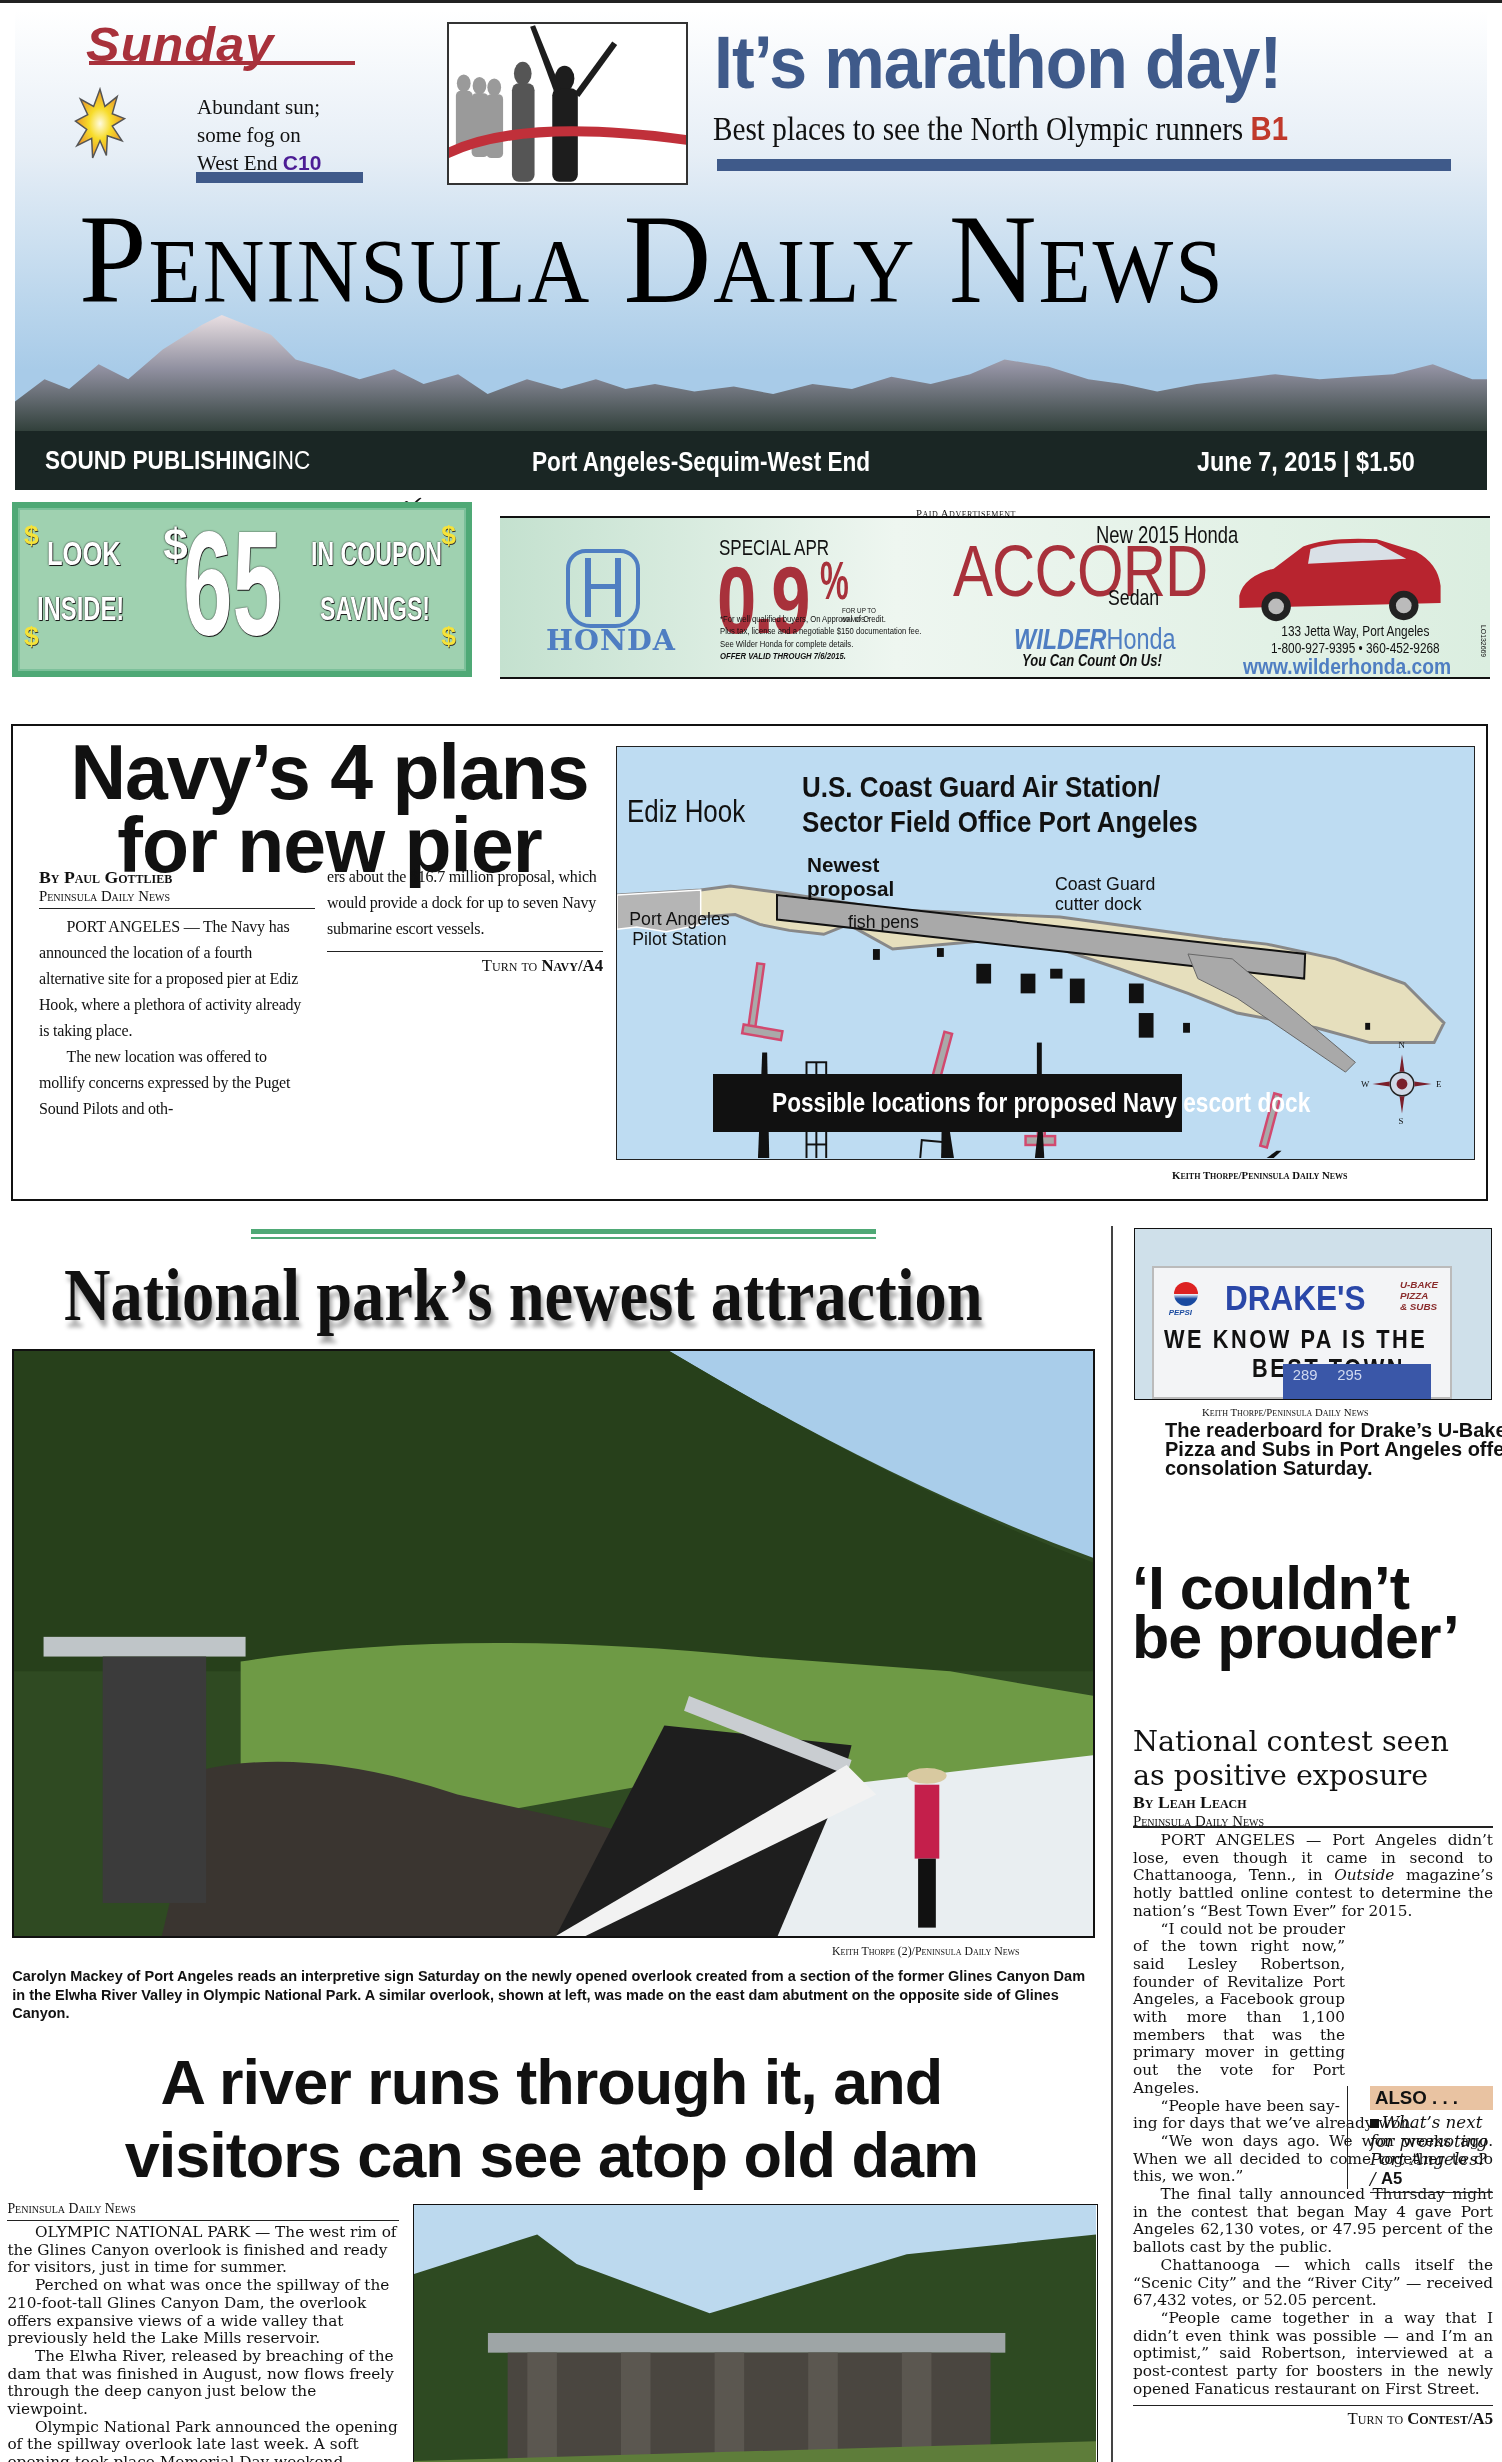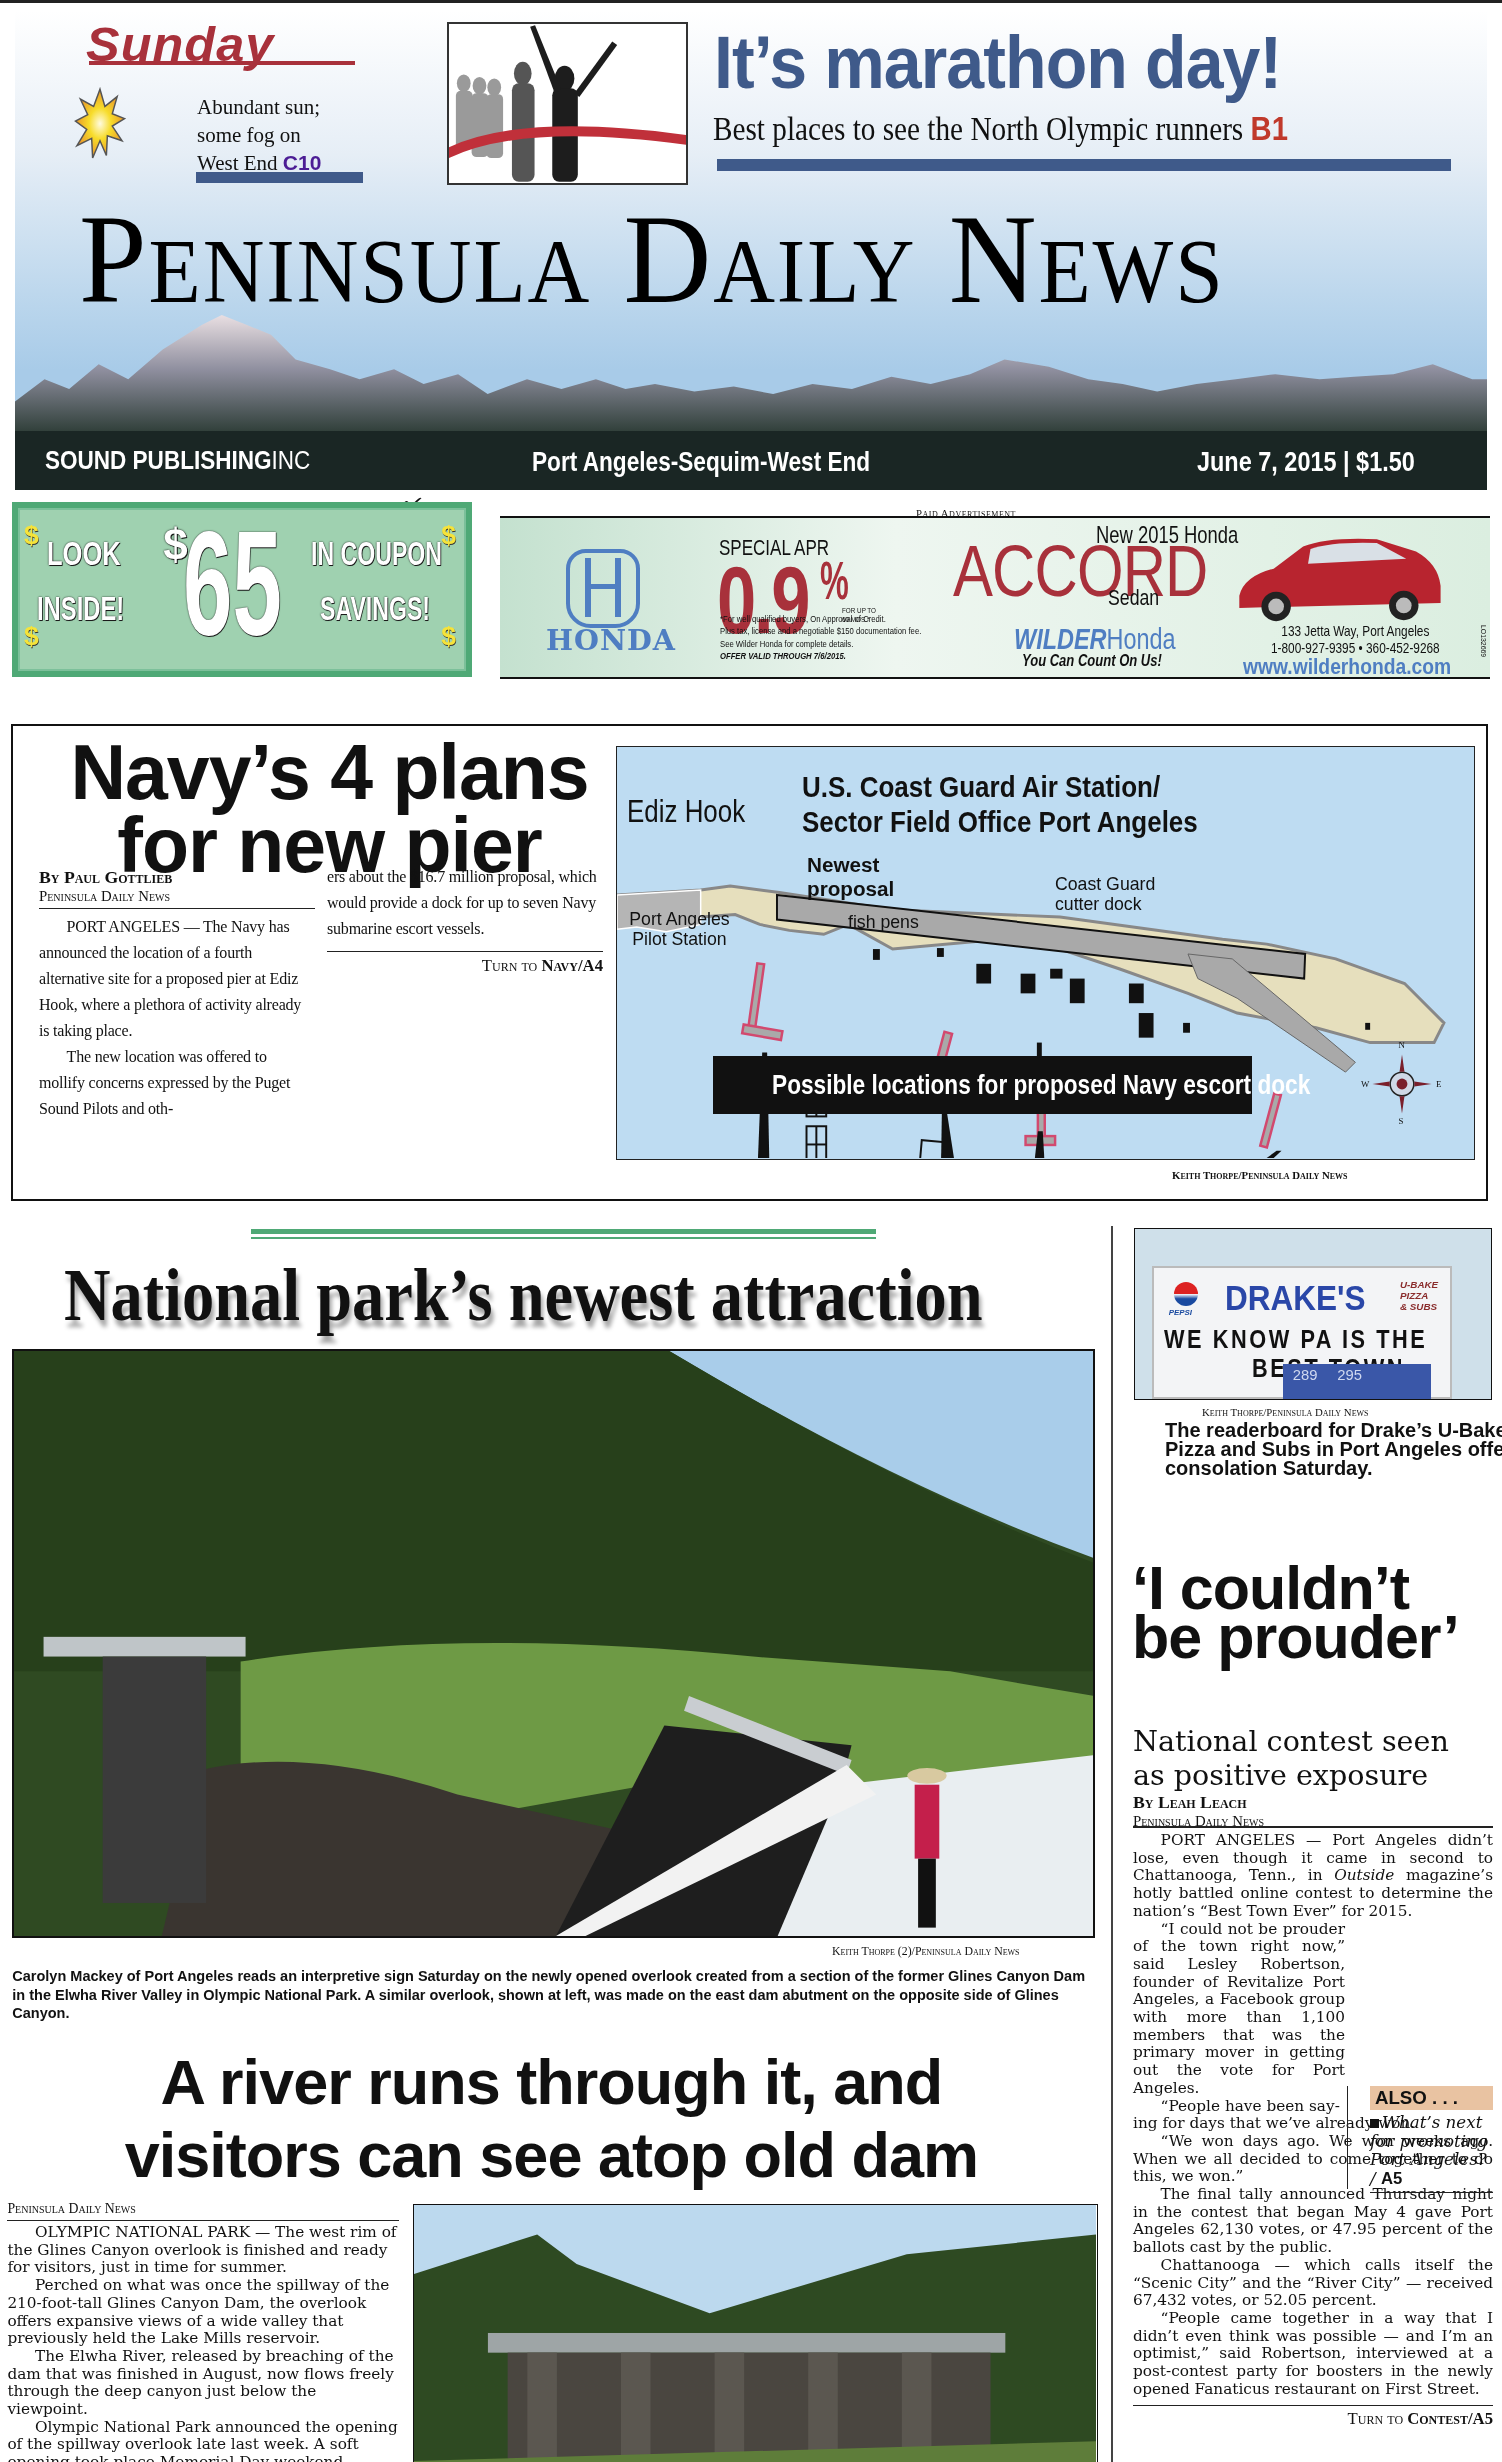--- a/index.html
+++ b/index.html
@@ -311,21 +311,21 @@
   <div style="position:absolute;left:190px;top:106px;font-family:'Liberation Sans',sans-serif;font-weight:bold;font-size:20.7px;line-height:23.6px;">
       <div>Newest</div>
       <div>proposal</div>
     </div>
   <div style="position:absolute;left:438px;top:128px;font-family:'Liberation Sans',sans-serif;font-size:17.7px;line-height:19.7px;">
       <div>Coast Guard</div>
       <div>cutter dock</div>
     </div>
   <div style="position:absolute;left:231px;top:165px;font-family:'Liberation Sans',sans-serif;font-size:17.7px;">fish pens</div>
   <div style="position:absolute;left:98px;top:428px;"></div>
-  <div style="position:absolute;left:96px;top:309px;width:539px;height:58px;background:#111;color:#fff;font-family:'Liberation Sans',sans-serif;font-weight:bold;font-size:27.6px;line-height:58px;text-align:center;white-space:nowrap;"><span style="display:inline-block;transform:scaleX(0.82);">Possible locations for proposed Navy escort dock</span></div>
+  <div style="position:absolute;left:96px;top:327px;width:469px;height:58px;background:#111;color:#fff;font-family:'Liberation Sans',sans-serif;font-weight:bold;font-size:27.6px;line-height:58px;text-align:center;white-space:nowrap;"><span style="display:inline-block;transform:scaleX(0.82);">Possible locations for proposed Navy escort dock</span></div>
   <div style="position:absolute;left:753px;top:305px;width:64px;height:64px;">
     <svg width="64" height="64" viewBox="0 0 130 130">
       <circle cx="65" cy="65" r="24" fill="#cfd8e6" stroke="#222" stroke-width="3"></circle>
       <circle cx="65" cy="65" r="11" fill="#7a1f2b"></circle>
       <polygon points="65,5 70,40 60,40" fill="#7a1f2b"></polygon>
         <polygon points="65,125 70,90 60,90" fill="#7a1f2b"></polygon>
       <polygon points="5,65 40,60 40,70" fill="#7a1f2b"></polygon>
         <polygon points="125,65 90,60 90,70" fill="#7a1f2b"></polygon>
     </svg>
     <span style="position:absolute;left:28.6px;top:-11.8px;font-size:8.9px;">N</span>

